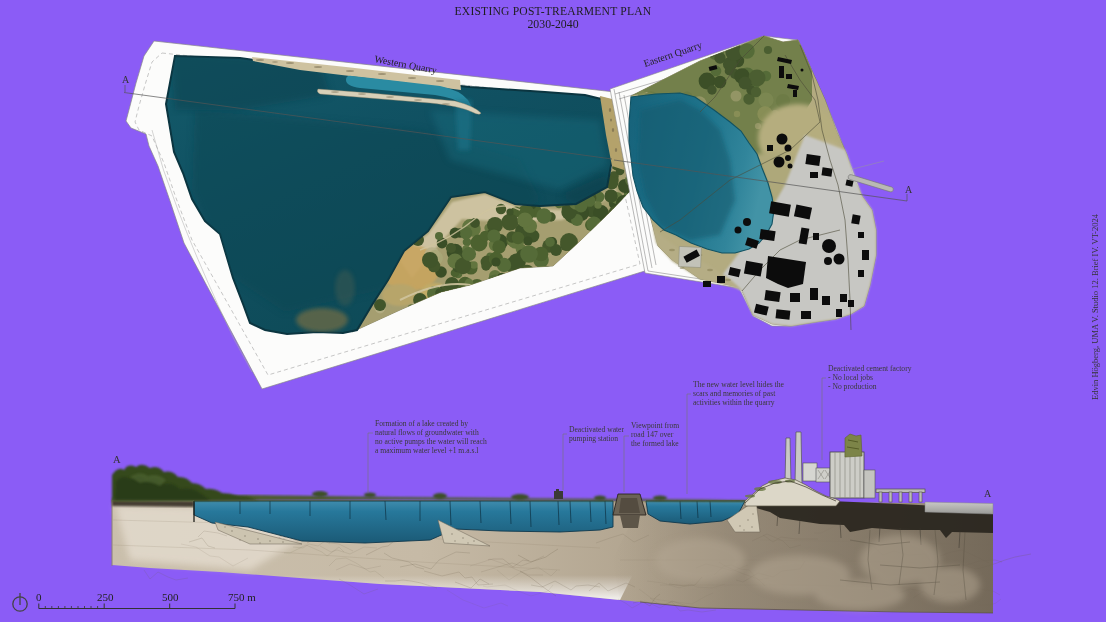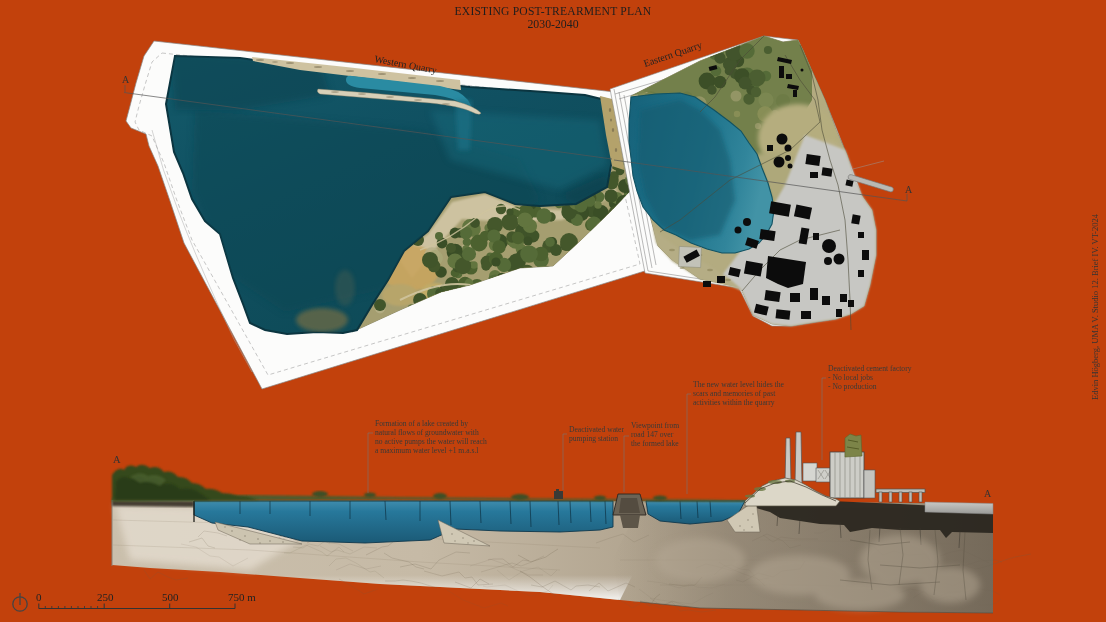--- a/index.html
+++ b/index.html
@@ -1,16 +1,16 @@
 <!DOCTYPE html>
 <html><head>
 <meta charset="utf-8">
 <style>
   html,body{margin:0;padding:0;background:#fff;}
-  #page{position:relative;width:1106px;height:622px;background:#c2410c;overflow:hidden;
+  #page{position:relative;width:1106px;height:622px;background:#8b5cf6;overflow:hidden;
         font-family:"Liberation Serif", serif;}
   svg{position:absolute;top:0;left:0;}
 </style>
 </head>
 <body>
 <div id="page">
 <svg width="1106" height="622" viewBox="0 0 1106 622">
 <defs>
   <linearGradient id="wlake" x1="0" y1="0" x2="0.7" y2="1">
     <stop offset="0" stop-color="#135a6a"></stop>

